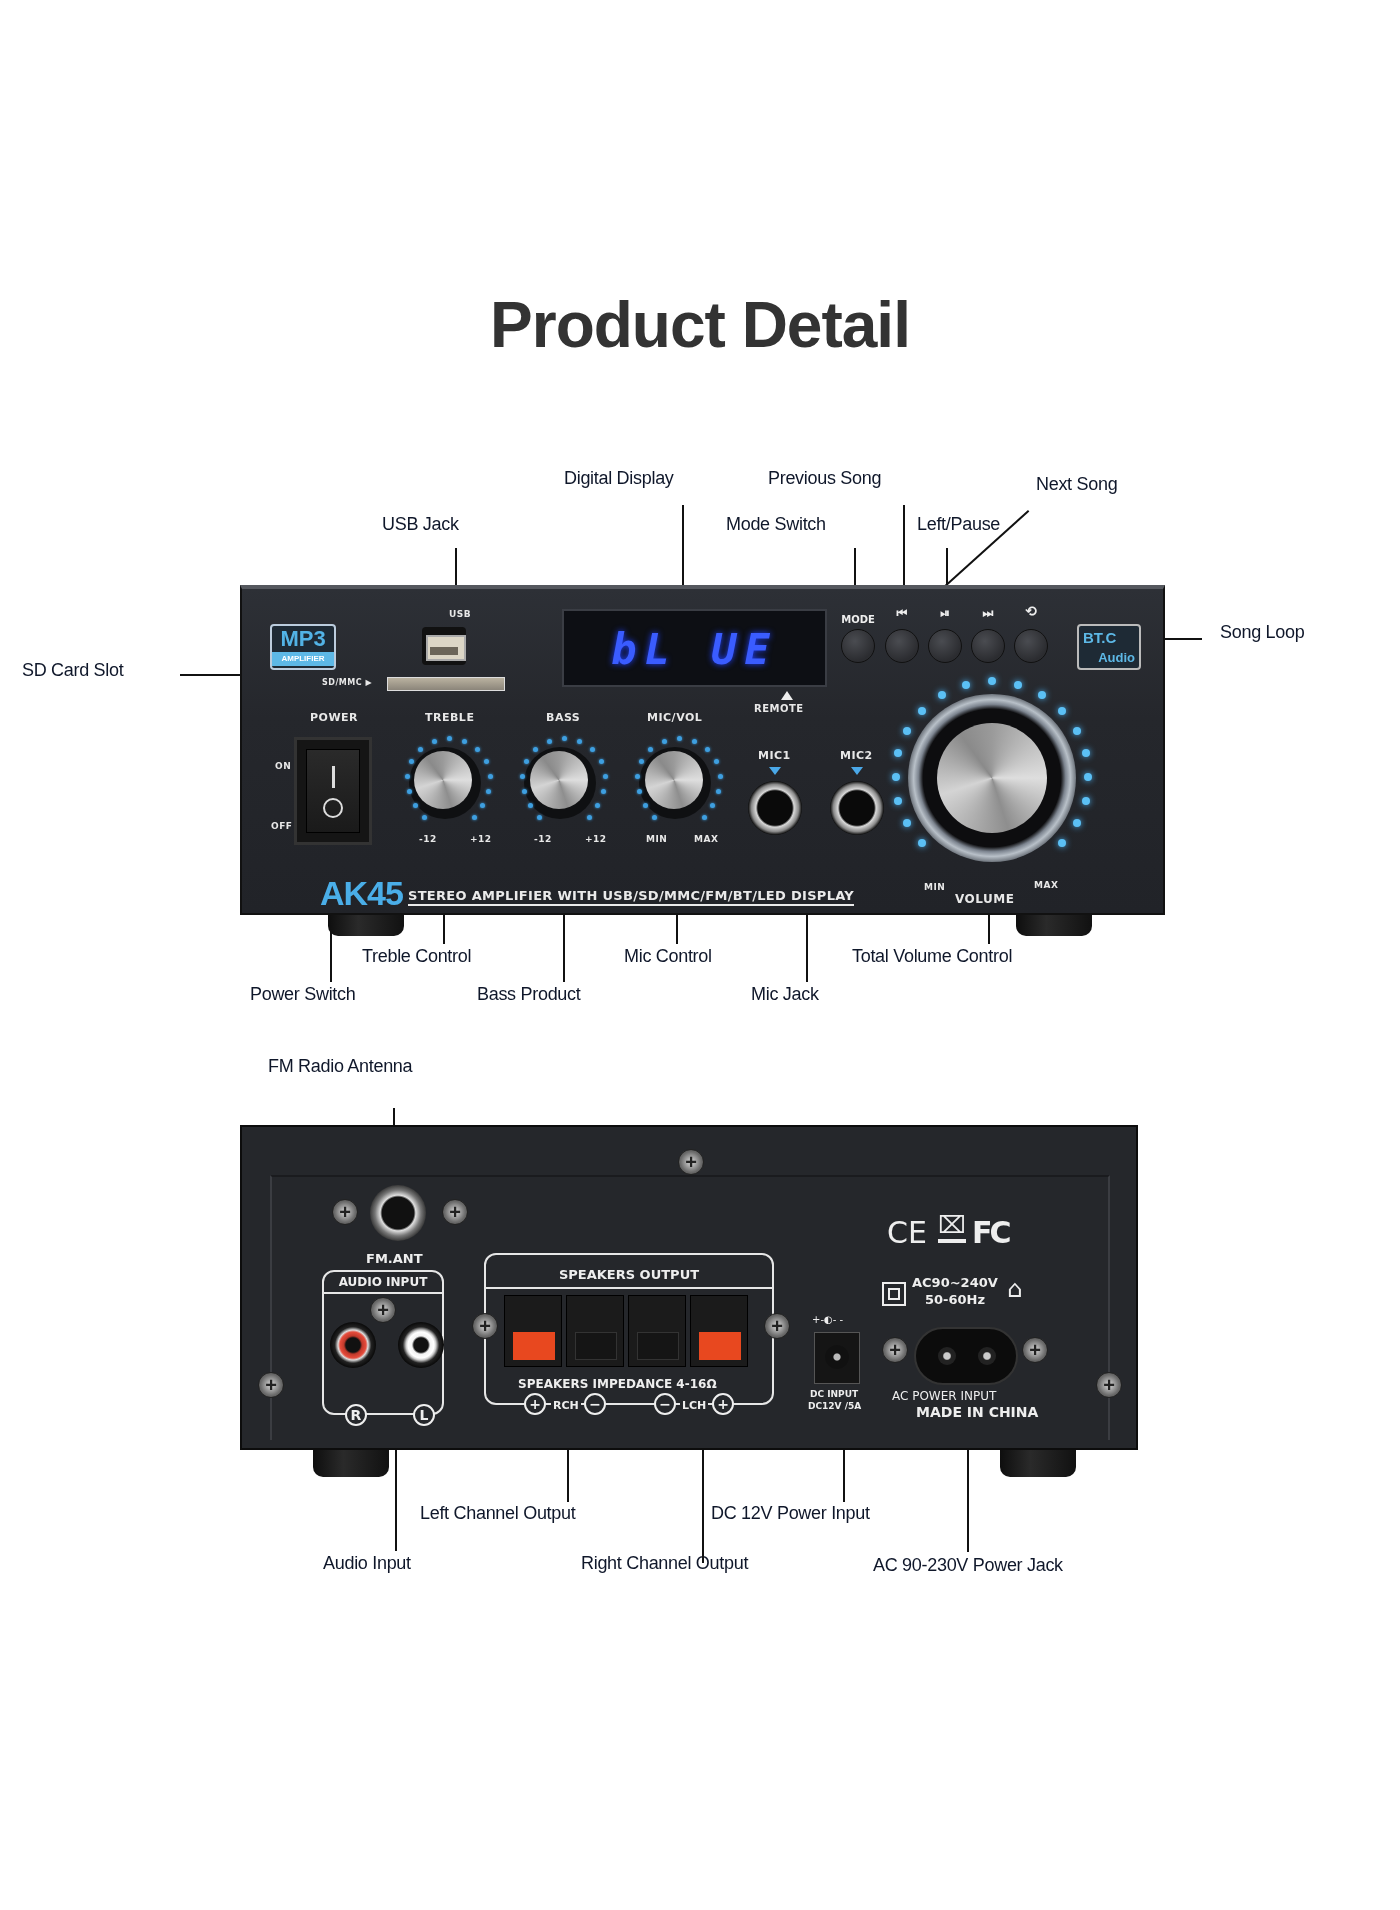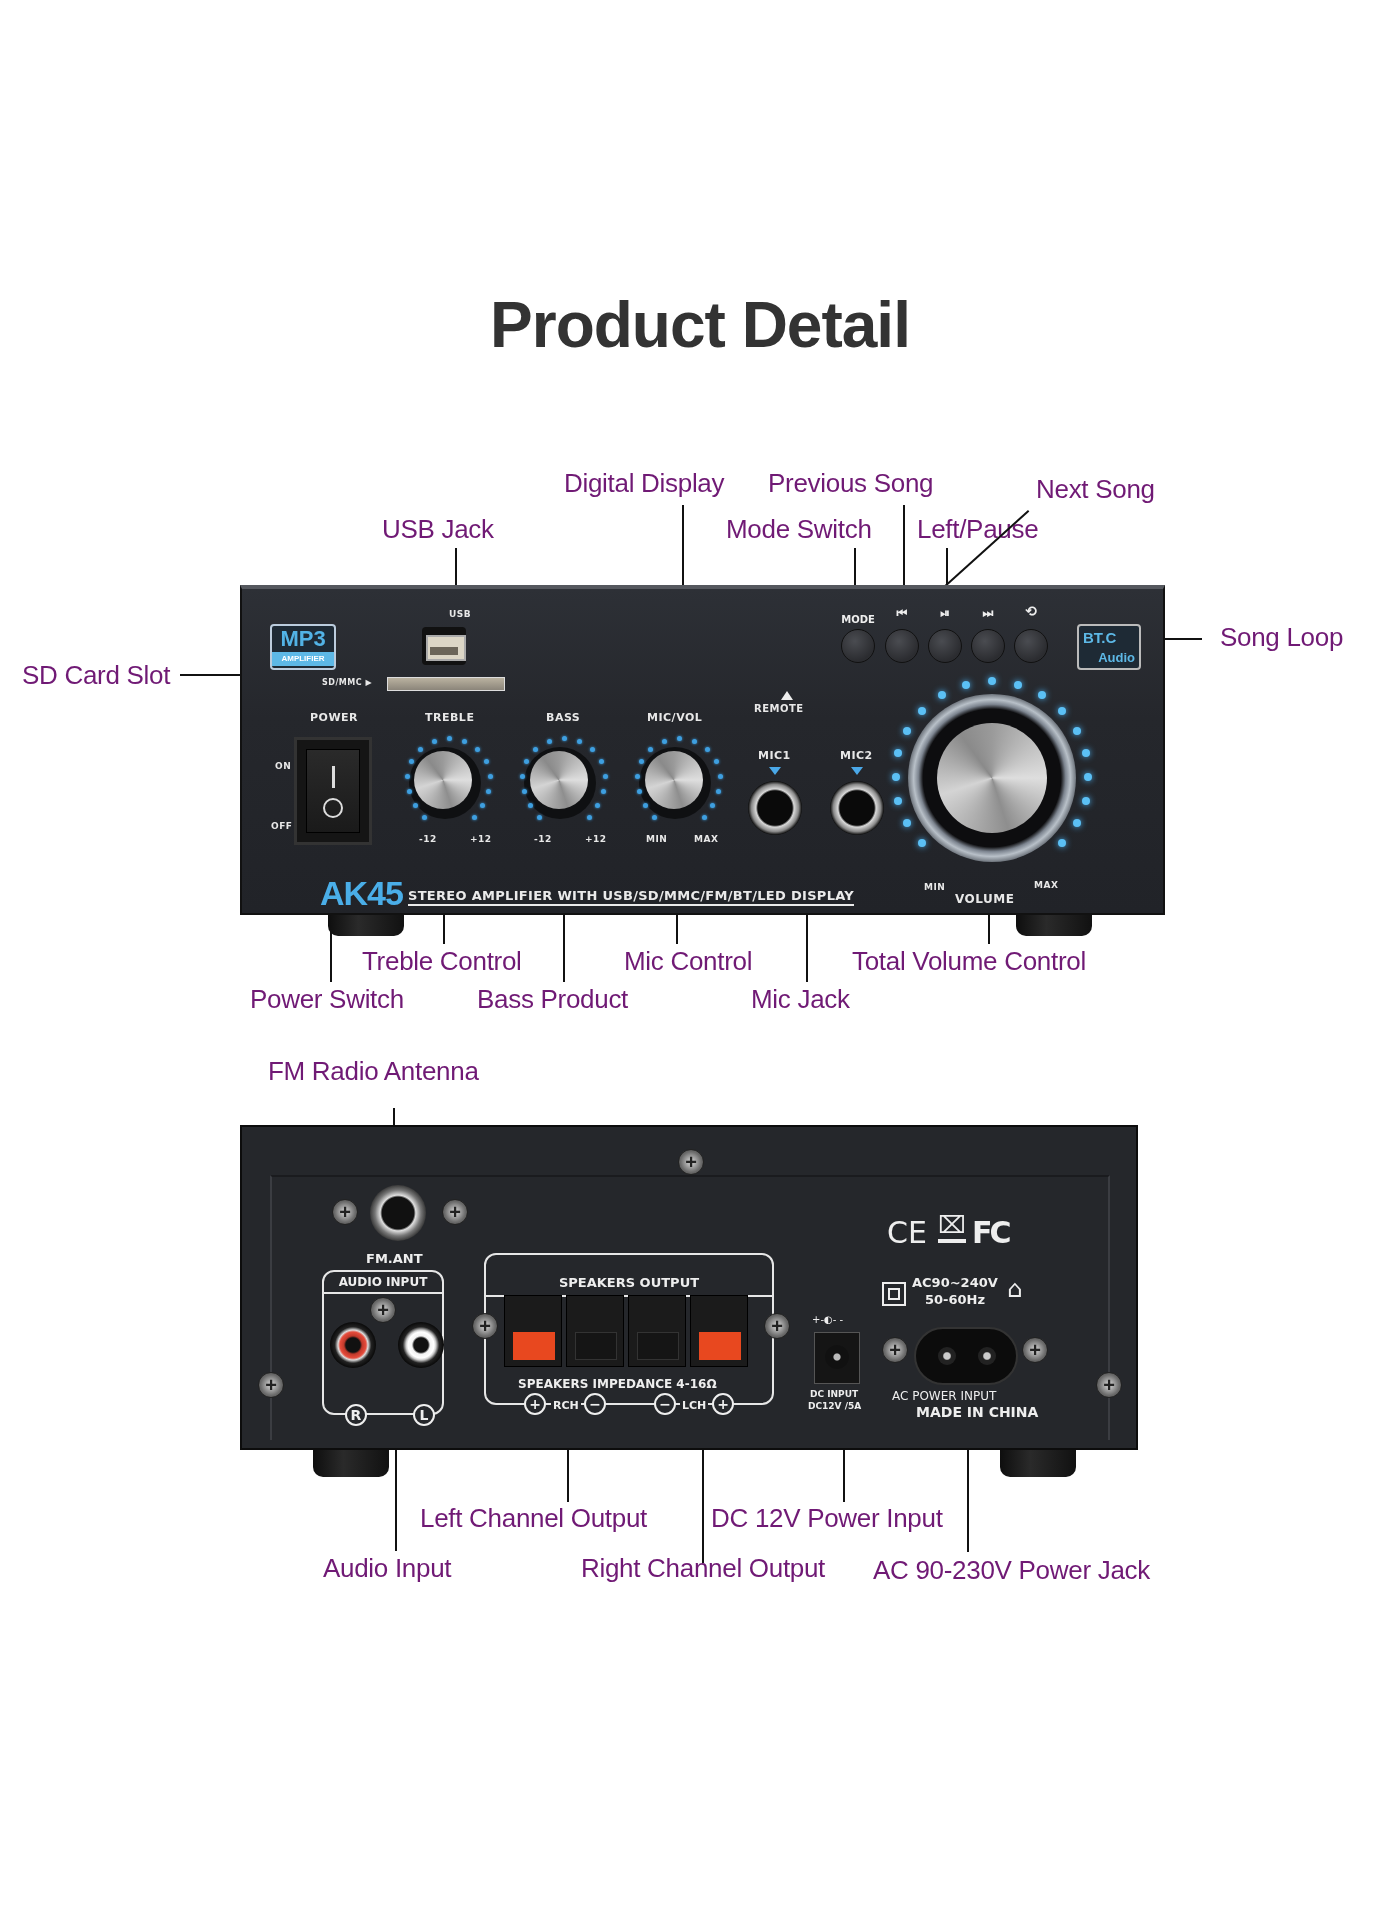--- a/index.html
+++ b/index.html
@@ -4,21 +4,21 @@
 <style>
   * { box-sizing: border-box; margin: 0; padding: 0; }
   html, body { width: 1400px; height: 1910px; background: #ffffff; overflow: hidden; }
   body { position: relative; font-family: "Liberation Sans", "DejaVu Sans", sans-serif; color: #3a3a3a; }
 
   .abs { position: absolute; }
   .title { position: absolute; left: 0; width: 1400px; top: 288px; text-align: center;
            font-family: "Liberation Sans", sans-serif; font-weight: 700; font-size: 64px;
            color: #333333; letter-spacing: -1px; }
 
-  .callout { position: absolute; font-size: 26px; color: #701a75; white-space: nowrap;
+  .callout { position: absolute; font-size: 18px; color: #0f172a; white-space: nowrap;
              font-family: "Liberation Sans", sans-serif; letter-spacing: -0.3px; }
   .line { position: absolute; background: #111; }
   .vline { width: 2px; }
   .hline { height: 2px; }
 
   
   .front { position: absolute; left: 240px; top: 585px; width: 925px; height: 330px;
            background: linear-gradient(#2d3036, #25272c 40%, #212328);
            border: 2px solid #111; border-top: 4px solid #55585e; }
   .foot { position: absolute; width: 76px; height: 22px; border-radius: 0 0 10px 10px;
@@ -136,20 +136,23 @@
   <div class="mp3-badge">
     <div class="mp3">MP3</div>
     <div class="amp">AMPLIFIER</div>
   </div>
 
   <div class="lbl-w" style="left:207px;top:20px;font-size:9px;">USB</div>
   <div class="usb-port"></div>
   <div class="lbl-w" style="left:80px;top:89px;font-size:8px;">SD/MMC ▶</div>
   <div class="sd-slot"></div>
 
+  <div class="display">
+    <div class="display-text">bL UE</div>
+  </div>
   <div class="abs" style="left:539px;top:102px;width:0;height:0;border-left:6px solid transparent;border-right:6px solid transparent;border-bottom:9px solid #eee;"></div>
   <div class="lbl-w" style="left:512px;top:114px;font-size:10px;">REMOTE</div>
 
   <div class="btn-label" style="left:596px;margin-top:8px;">MODE</div>
   <div class="btn" style="left:599px;"></div>
   <div class="btn-label" style="left:640px;font-size:12px;">⏮</div>
   <div class="btn" style="left:643px;"></div>
   <div class="btn-label" style="left:683px;font-size:12px;">⏯</div>
   <div class="btn" style="left:686px;"></div>
   <div class="btn-label" style="left:726px;font-size:12px;">⏭</div>
@@ -310,21 +313,21 @@
   <div class="box" style="left:80px;top:143px;width:122px;height:145px;">
     <div class="box-title" style="top:0;height:22px;line-height:20px;font-size:12px;">AUDIO INPUT</div>
   </div>
   <div class="screw" style="left:128px;top:170px;"></div>
   <div class="rca" style="left:88px;top:195px;background:radial-gradient(circle,#111 22%,#c0392b 28%,#e74c3c 40%,#ddd 46%,#222 56%,#0a0a0a 70%);"></div>
   <div class="rca" style="left:156px;top:195px;background:radial-gradient(circle,#111 22%,#f2f2f2 28%,#ffffff 40%,#ccc 46%,#222 56%,#0a0a0a 70%);"></div>
   <div class="circ" style="left:103px;top:277px;">R</div>
   <div class="circ" style="left:171px;top:277px;">L</div>
 
   <div class="box" style="left:242px;top:126px;width:290px;height:152px;">
-    <div class="box-title" style="top:16px;height:26px;line-height:24px;">SPEAKERS OUTPUT</div>
+    <div class="box-title" style="top:8px;height:26px;line-height:24px;">SPEAKERS OUTPUT</div>
   </div>
   <div class="screw" style="left:230px;top:186px;"></div>
   <div class="screw" style="left:522px;top:186px;"></div>
   <div class="abs" style="left:262px;top:168px;width:250px;height:74px;">
     <div class="terminal" style="left:0;">
         <div class="tab" style="background:#e8481f;"></div>
       </div>
     <div class="terminal" style="left:62px;">
         <div class="tab" style="background:#151515;border:1px solid #333;"></div>
       </div>

